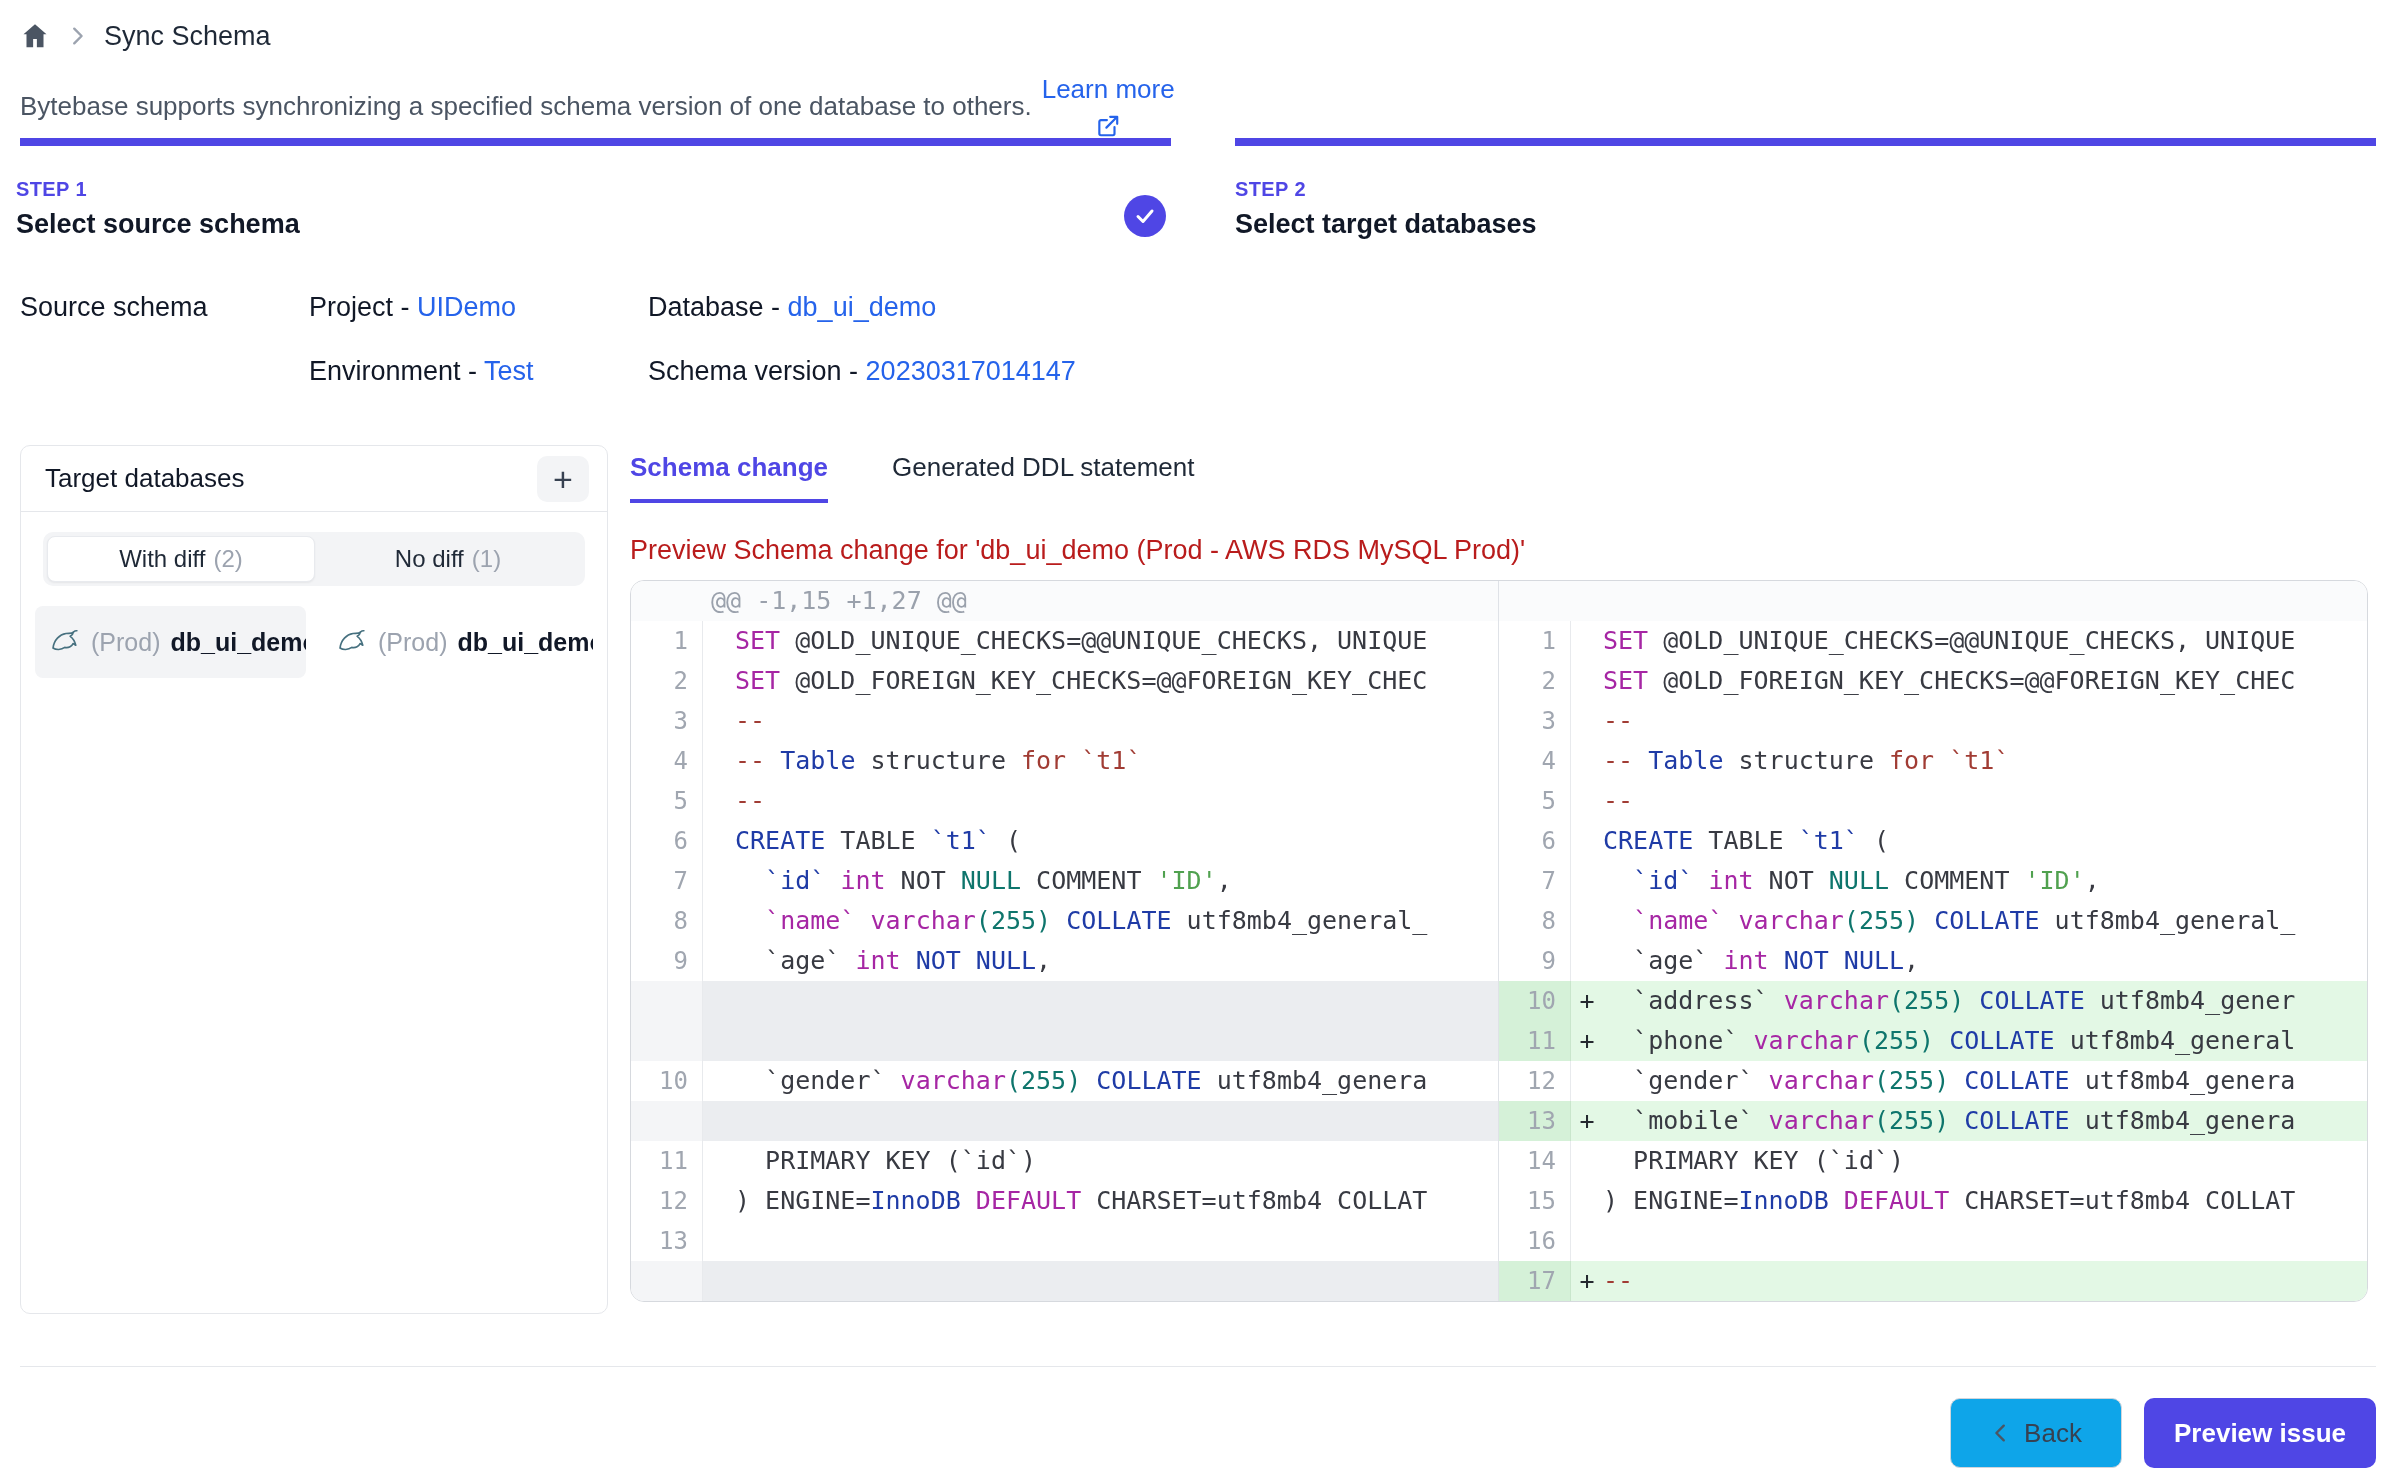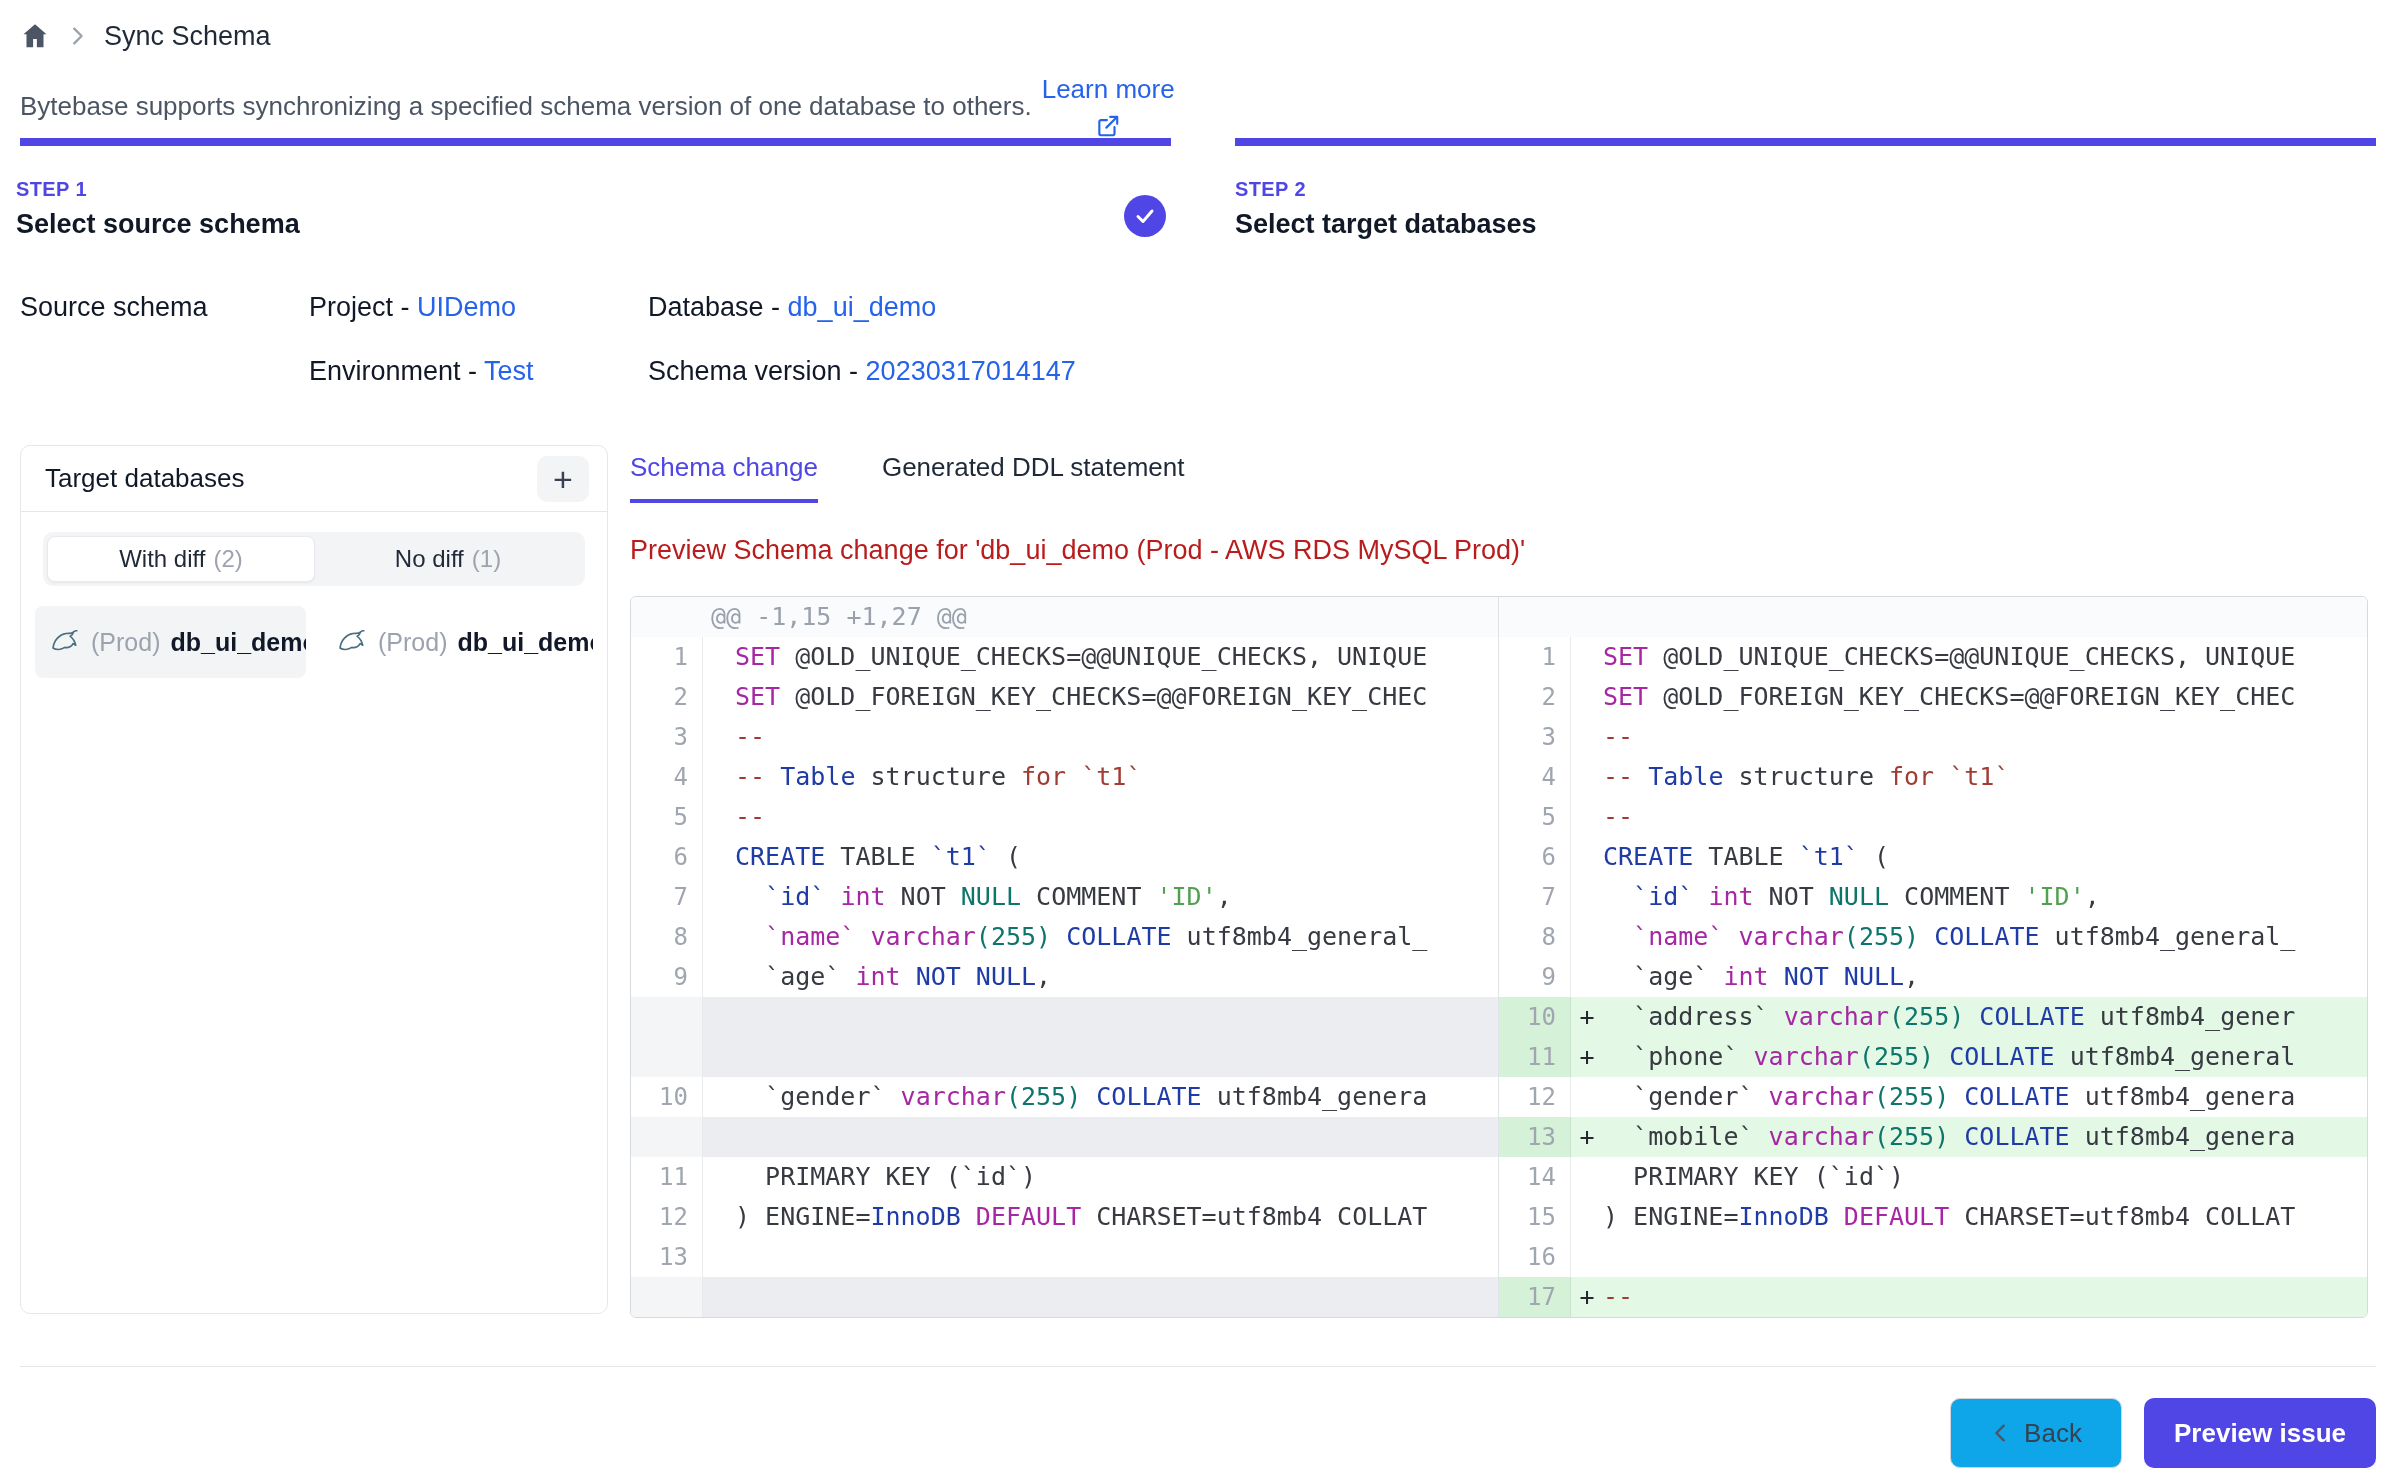--- a/index.html
+++ b/index.html
@@ -50,25 +50,25 @@
   .db-item { height:72px; border-radius:8px; display:flex; align-items:center; gap:10px; padding:0 14px; font-size:25px; white-space:nowrap; overflow:hidden; cursor:pointer; }
   .db-item.selected { background:#f3f4f6; }
   .db-env { color:#9ca3af; }
   .db-name { color:#111827; font-weight:600; }
   .db-instance { color:#9ca3af; overflow:hidden; text-overflow:ellipsis; }
 
   
   .preview { top:452px; left:630px; width:1738px; }
   .preview-tabs { display:flex; gap:64px; }
   .p-tab { font-size:26px; padding-bottom:16px; color:#1f2937; cursor:pointer; border-bottom:4px solid transparent; }
-  .p-tab.active { color:#4f46e5; font-weight:400; border-bottom-color:#4f46e5; }
+  .p-tab.active { color:#4f46e5; font-weight:700; border-bottom-color:#4f46e5; }
   .preview-title { margin-top:32px; font-size:27px; font-weight:400; color:#b91c1c; }
 
   
-  .diff { margin-top:30px; height:722px; border:1px solid #d6d9de; border-radius:6px; display:flex; overflow:hidden; background:#fff; }
+  .diff { margin-top:14px; height:722px; border:1px solid #d6d9de; border-radius:14px; display:flex; overflow:hidden; background:#fff; }
   .pane { flex:1 1 50%; min-width:0; overflow:hidden; }
   .pane.left { border-right:1px solid #dfe2e7; }
   .drow { display:flex; height:40px; line-height:40px; font-family:"DejaVu Sans Mono", monospace; font-size:25px; }
   .dheader { height:40px; line-height:40px; background:#fafbfc; color:#9aa1ac; font-family:"DejaVu Sans Mono", monospace; font-size:25px; padding-left:80px; white-space:pre; }
   .gut { flex:0 0 72px; text-align:right; padding-right:14px; color:#a0a6b0; border-right:1px solid #e8eaed; font-size:24px; }
   .mark { flex:0 0 32px; text-align:center; color:#24292f; }
   .codecell { flex:1 1 auto; min-width:0; white-space:pre; overflow:hidden; }
   .drow.added { background:#e3f8e5; }
   .drow.added .gut { background:#d5f1d8; border-right-color:#c9e6cc; }
   .drow.ph .gut { background:#f4f5f7; }

